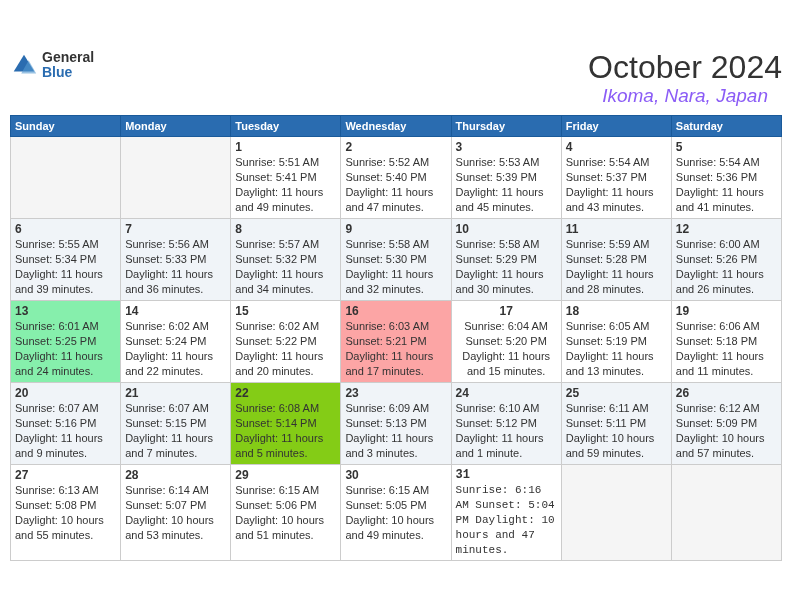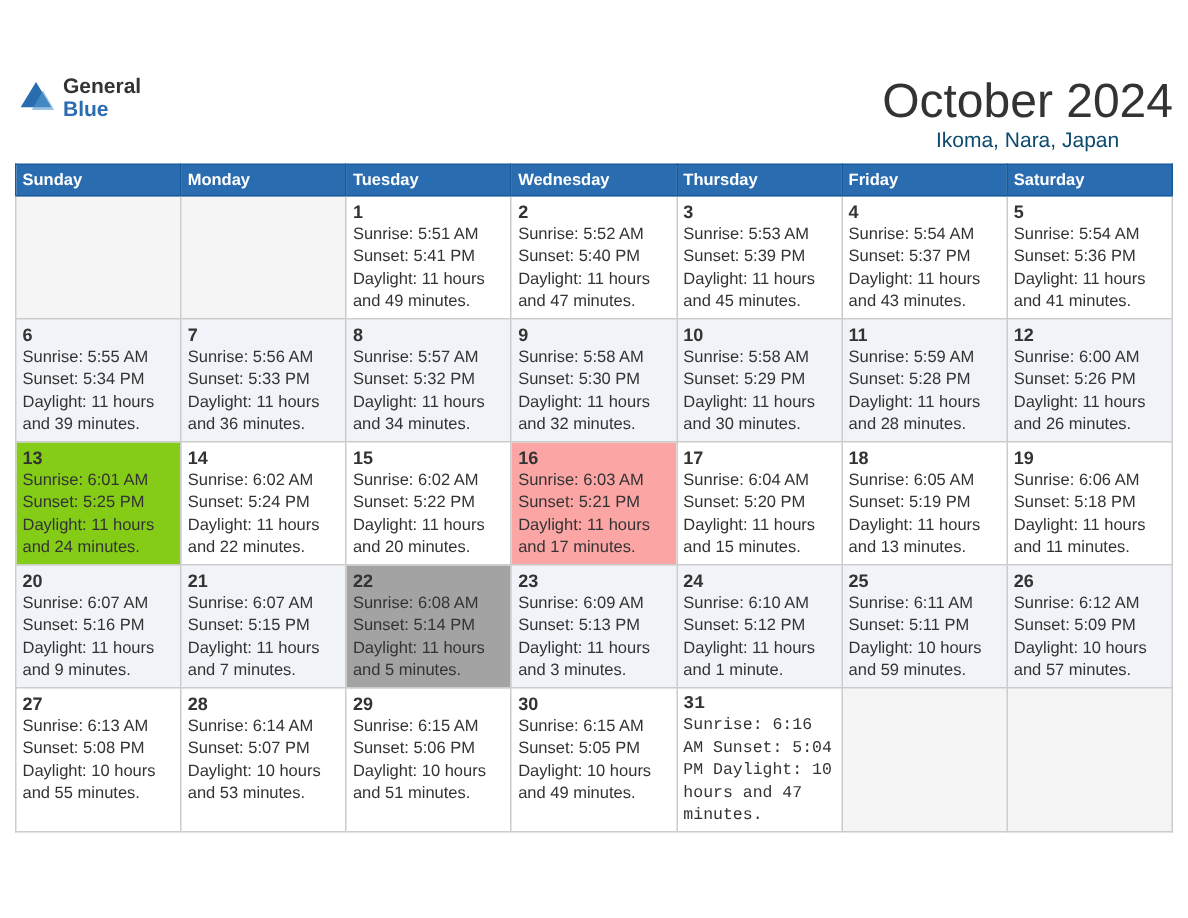--- a/index.html
+++ b/index.html
@@ -50,22 +50,23 @@
     .title-section {
       text-align: center;
     }
     .month-title {
       font-size: 32px;
       font-weight: 300;
       color: #333;
       line-height: 1.1;
     }
     .location {
-      font-size: 14px;
-      color: #0c4a6e;
+      font-size: 19px;
+      color: #8b5cf6;
+      font-style: italic;
     }
     .calendar {
       width: 100%;
       border-collapse: collapse;
       border: 1px solid #ccc;
     }
     .calendar th {
       background: #2a6cb0;
       color: #fff;
       font-size: 11px;
@@ -204,21 +205,21 @@
 Daylight: 11 hours and 28 minutes.</div>
           </td>
           <td style="background: rgb(240, 244, 248);">
             <span class="day-number">12</span>
             <div class="day-info">Sunrise: 6:00 AM
 Sunset: 5:26 PM
 Daylight: 11 hours and 26 minutes.</div>
           </td>
         </tr>
         <tr>
-          <td style="background: #84cc16;">
+          <td style="background: #86efac;">
             <span class="day-number">13</span>
             <div class="day-info">Sunrise: 6:01 AM
 Sunset: 5:25 PM
 Daylight: 11 hours and 24 minutes.</div>
           </td>
           <td style="background: rgb(255, 255, 255);">
             <span class="day-number">14</span>
             <div class="day-info">Sunrise: 6:02 AM
 Sunset: 5:24 PM
 Daylight: 11 hours and 22 minutes.</div>
@@ -228,21 +229,21 @@
             <div class="day-info">Sunrise: 6:02 AM
 Sunset: 5:22 PM
 Daylight: 11 hours and 20 minutes.</div>
           </td>
           <td style="background: #fca5a5;">
             <span class="day-number">16</span>
             <div class="day-info">Sunrise: 6:03 AM
 Sunset: 5:21 PM
 Daylight: 11 hours and 17 minutes.</div>
           </td>
-          <td style="background: rgb(255, 255, 255);">
+          <td style="background: rgb(255, 255, 255); text-align: center;">
             <span class="day-number">17</span>
             <div class="day-info">Sunrise: 6:04 AM
 Sunset: 5:20 PM
 Daylight: 11 hours and 15 minutes.</div>
           </td>
           <td style="background: rgb(255, 255, 255);">
             <span class="day-number">18</span>
             <div class="day-info">Sunrise: 6:05 AM
 Sunset: 5:19 PM
 Daylight: 11 hours and 13 minutes.</div>
@@ -260,21 +261,21 @@
             <div class="day-info">Sunrise: 6:07 AM
 Sunset: 5:16 PM
 Daylight: 11 hours and 9 minutes.</div>
           </td>
           <td style="background: rgb(240, 244, 248);">
             <span class="day-number">21</span>
             <div class="day-info">Sunrise: 6:07 AM
 Sunset: 5:15 PM
 Daylight: 11 hours and 7 minutes.</div>
           </td>
-          <td style="background: #a3a3a3;">
+          <td style="background: #84cc16;">
             <span class="day-number">22</span>
             <div class="day-info">Sunrise: 6:08 AM
 Sunset: 5:14 PM
 Daylight: 11 hours and 5 minutes.</div>
           </td>
           <td style="background: rgb(240, 244, 248);">
             <span class="day-number">23</span>
             <div class="day-info">Sunrise: 6:09 AM
 Sunset: 5:13 PM
 Daylight: 11 hours and 3 minutes.</div>

